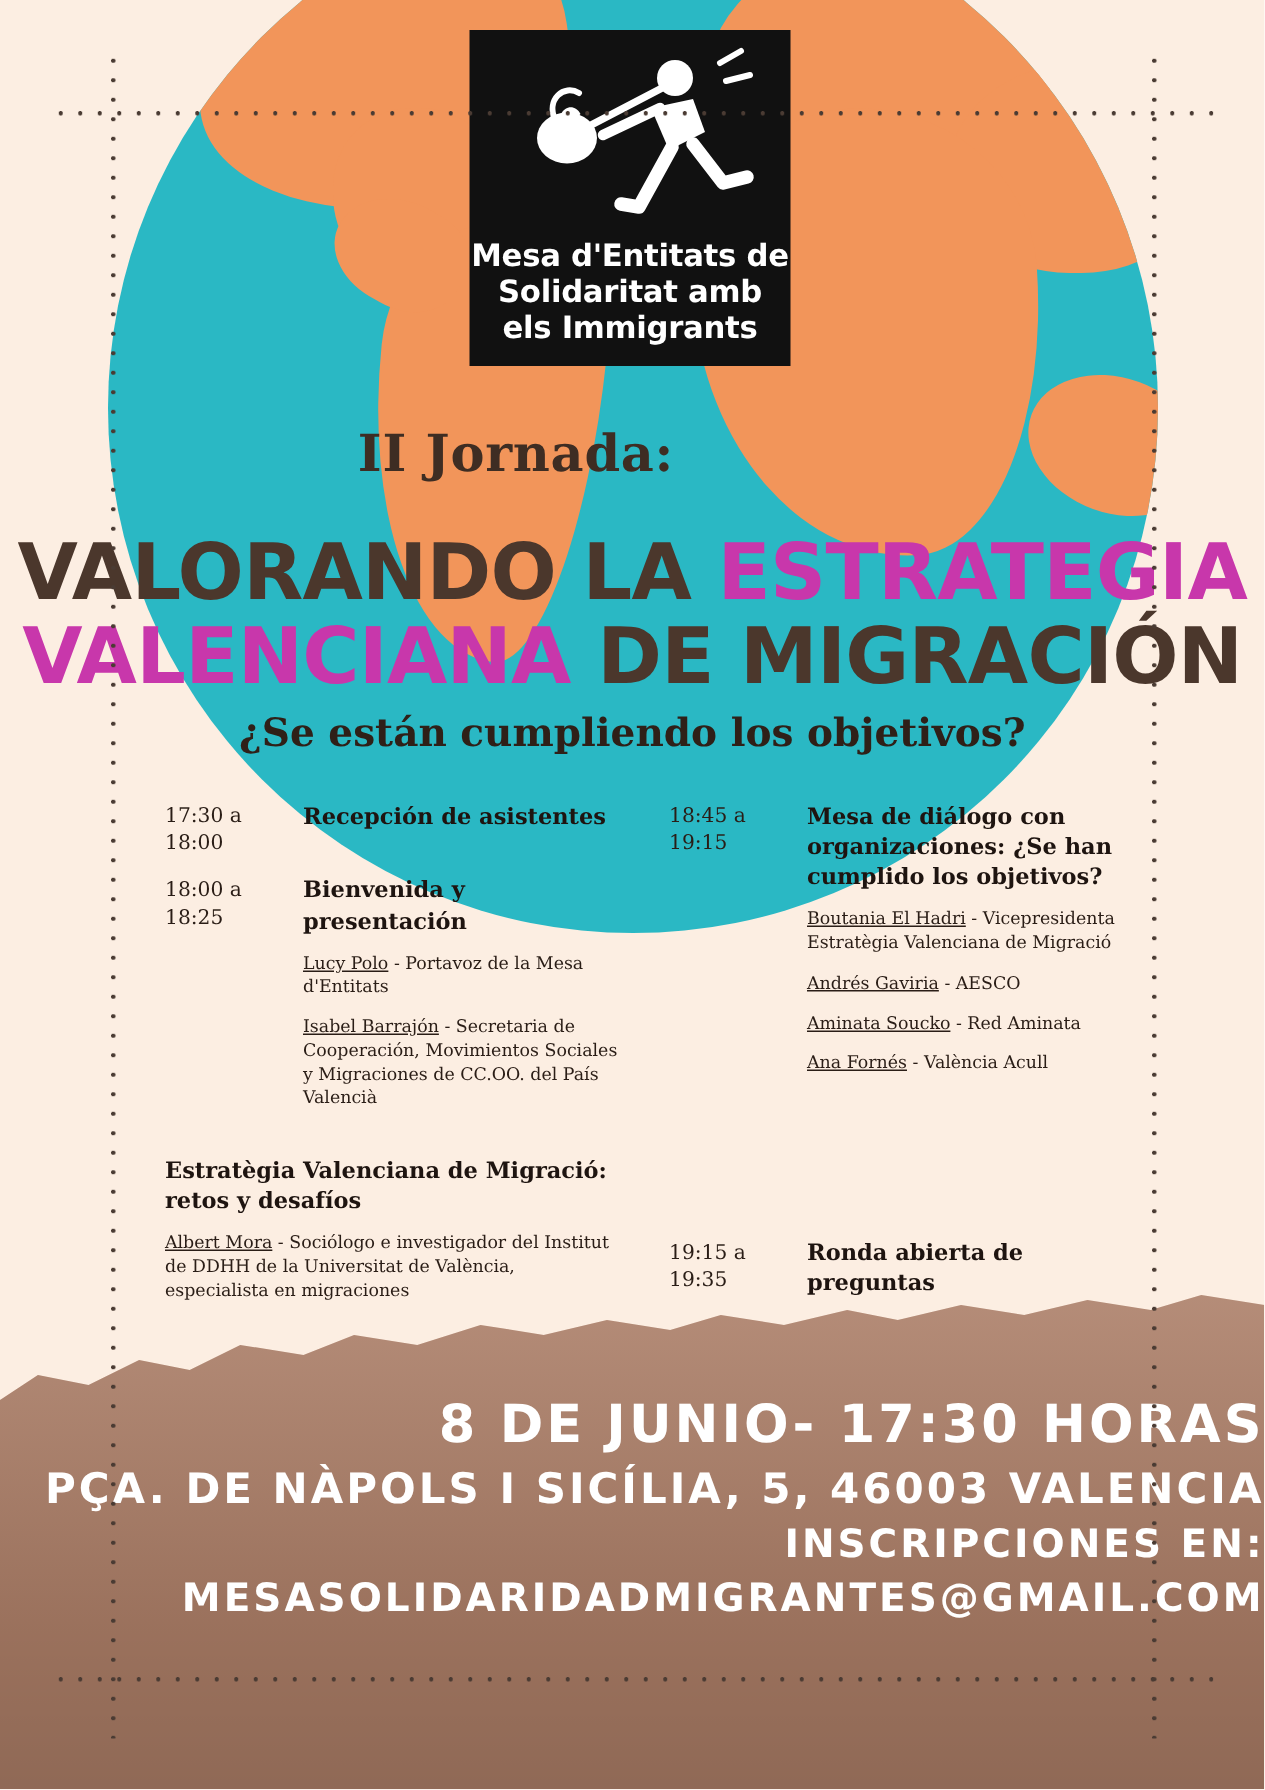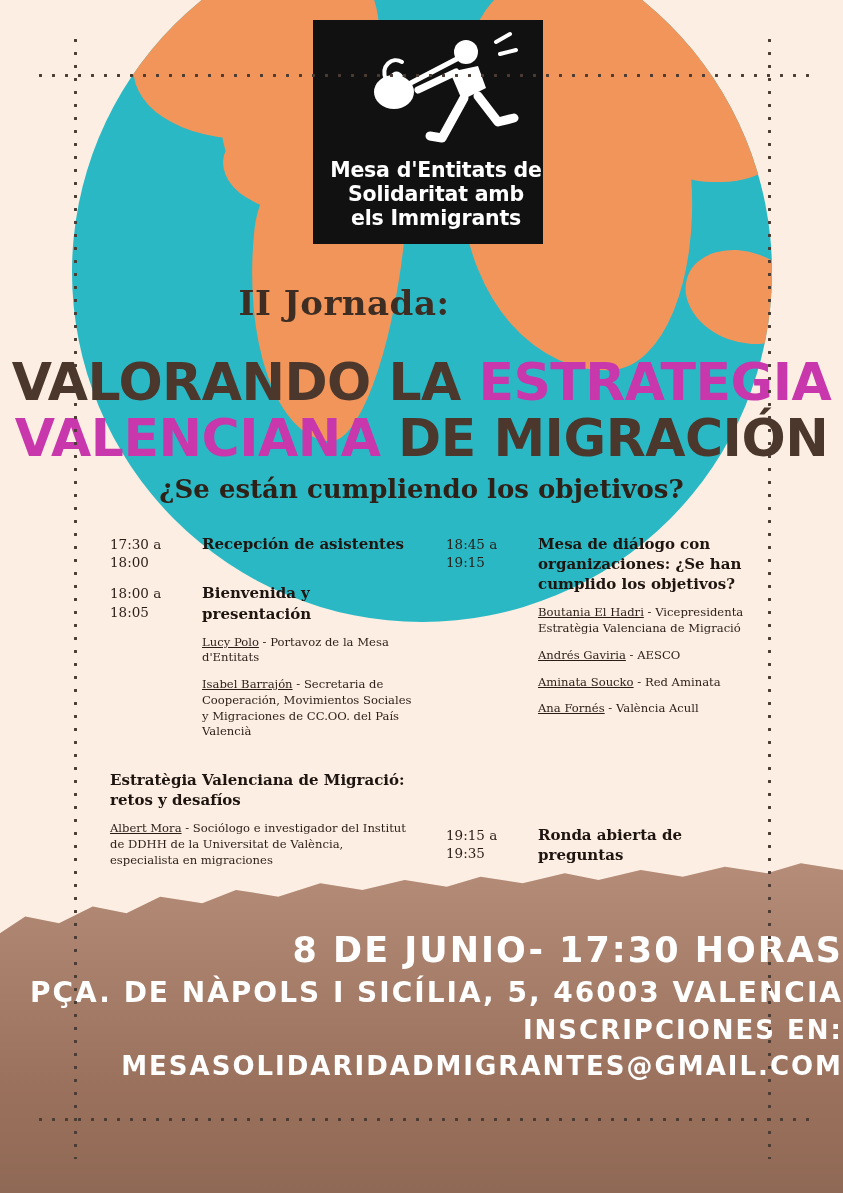--- a/index.html
+++ b/index.html
@@ -112,21 +112,20 @@
     position: absolute;
     left: 313px;
     top: 20px;
     width: 214px;
     height: 224px;
     background: #111111;
     z-index: 5;
     display: flex;
     flex-direction: column;
     align-items: center;
-    padding-left: 16px;
   }
   .logo-figure {
     position: relative;
     width: 180px;
     height: 130px;
     margin-top: 6px;
   }
   .logo-text {
     color: #ffffff;
     font-family: "DejaVu Sans", sans-serif;
@@ -327,21 +326,21 @@
     <div class="col">
 
       <div class="block">
         <div class="time">17:30 a 18:00</div>
         <div class="body">
           <div class="head">Recepción de asistentes</div>
         </div>
       </div>
 
       <div class="block">
-        <div class="time">18:00 a 18:05</div>
+        <div class="time">18:00 a 18:25</div>
         <div class="body">
           <div class="head">Bienvenida y presentación</div>
           <div class="speaker">
             <span class="nm">Lucy Polo</span><span> - Portavoz de la Mesa d'Entitats</span>
           </div>
           <div class="speaker">
             <span class="nm">Isabel Barrajón</span><span> - Secretaria de Cooperación, Movimientos Sociales y Migraciones de CC.OO. del País Valencià</span>
           </div>
         </div>
       </div>

